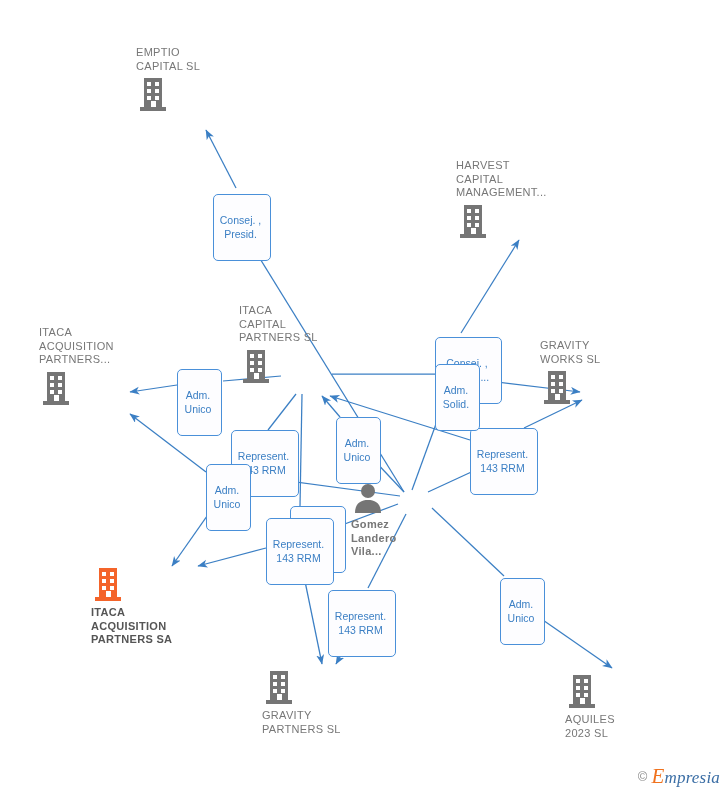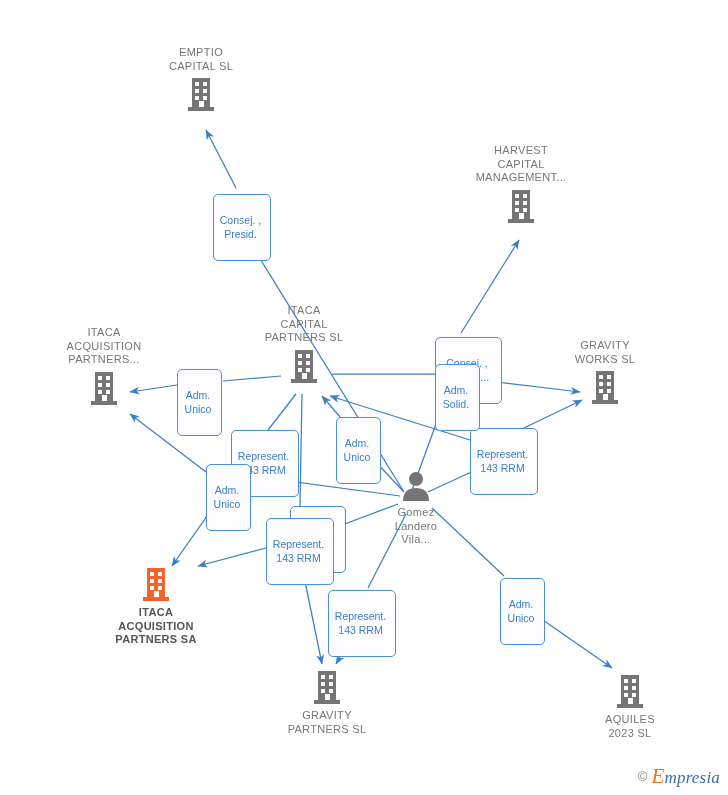--- a/index.html
+++ b/index.html
@@ -22,21 +22,20 @@
     left: 0;
     top: 0;
     width: 728px;
     height: 795px;
     pointer-events: none;
   }
   .node {
     position: absolute;
     width: 130px;
     margin-left: -65px;
-    text-align: center;
   }
   .node .glyph {
     display: block;
     line-height: 0;
   }
   .node .node-label {
     display: block;
     font-size: 11px;
     line-height: 13.5px;
     letter-spacing: 0.3px;
@@ -157,21 +156,21 @@
         <rect x="11" y="13" width="4" height="4" fill="#ffffff"></rect>
           <rect x="19" y="13" width="4" height="4" fill="#ffffff"></rect>
         <rect x="11" y="20" width="4" height="4" fill="#ffffff"></rect>
           <rect x="19" y="20" width="4" height="4" fill="#ffffff"></rect>
         <rect x="15" y="25" width="5" height="6" fill="#ffffff"></rect>
         <rect x="4" y="31" width="26" height="4" fill="#757575"></rect>
       </svg>
     </span>
   </div>
 
-  <div class="node label-above" style="left:521px; top:144px;">
+  <div class="node label-above" style="left:521px; top:159px;">
     <span class="node-label">HARVEST
 CAPITAL
 MANAGEMENT...</span>
     <span class="glyph">
       <svg width="34" height="38" viewBox="0 0 34 38">
         <rect x="8" y="2" width="18" height="29" fill="#757575"></rect>
         <rect x="11" y="6" width="4" height="4" fill="#ffffff"></rect>
           <rect x="19" y="6" width="4" height="4" fill="#ffffff"></rect>
         <rect x="11" y="13" width="4" height="4" fill="#ffffff"></rect>
           <rect x="19" y="13" width="4" height="4" fill="#ffffff"></rect>
@@ -287,21 +286,21 @@
         <rect x="11" y="20" width="4" height="4" fill="#ffffff"></rect>
           <rect x="19" y="20" width="4" height="4" fill="#ffffff"></rect>
         <rect x="15" y="25" width="5" height="6" fill="#ffffff"></rect>
         <rect x="4" y="31" width="26" height="4" fill="#757575"></rect>
       </svg>
     </span>
     <span class="node-label">AQUILES
 2023  SL</span>
   </div>
 
-  <div class="node" style="left:416px; top:470px;">
+  <div class="node" style="left:416px; top:482px;font-weight:bold;">
     <span class="glyph">
       <svg width="34" height="34" viewBox="0 0 34 34">
         <circle cx="17" cy="9" r="7" fill="#757575"></circle>
         <path d="M4,31 C4,21 10,18 17,18 C24,18 30,21 30,31 Z" fill="#757575"></path>
       </svg>
     </span>
     <span class="node-label">Gomez
 Landero
 Vila...</span>
   </div>

